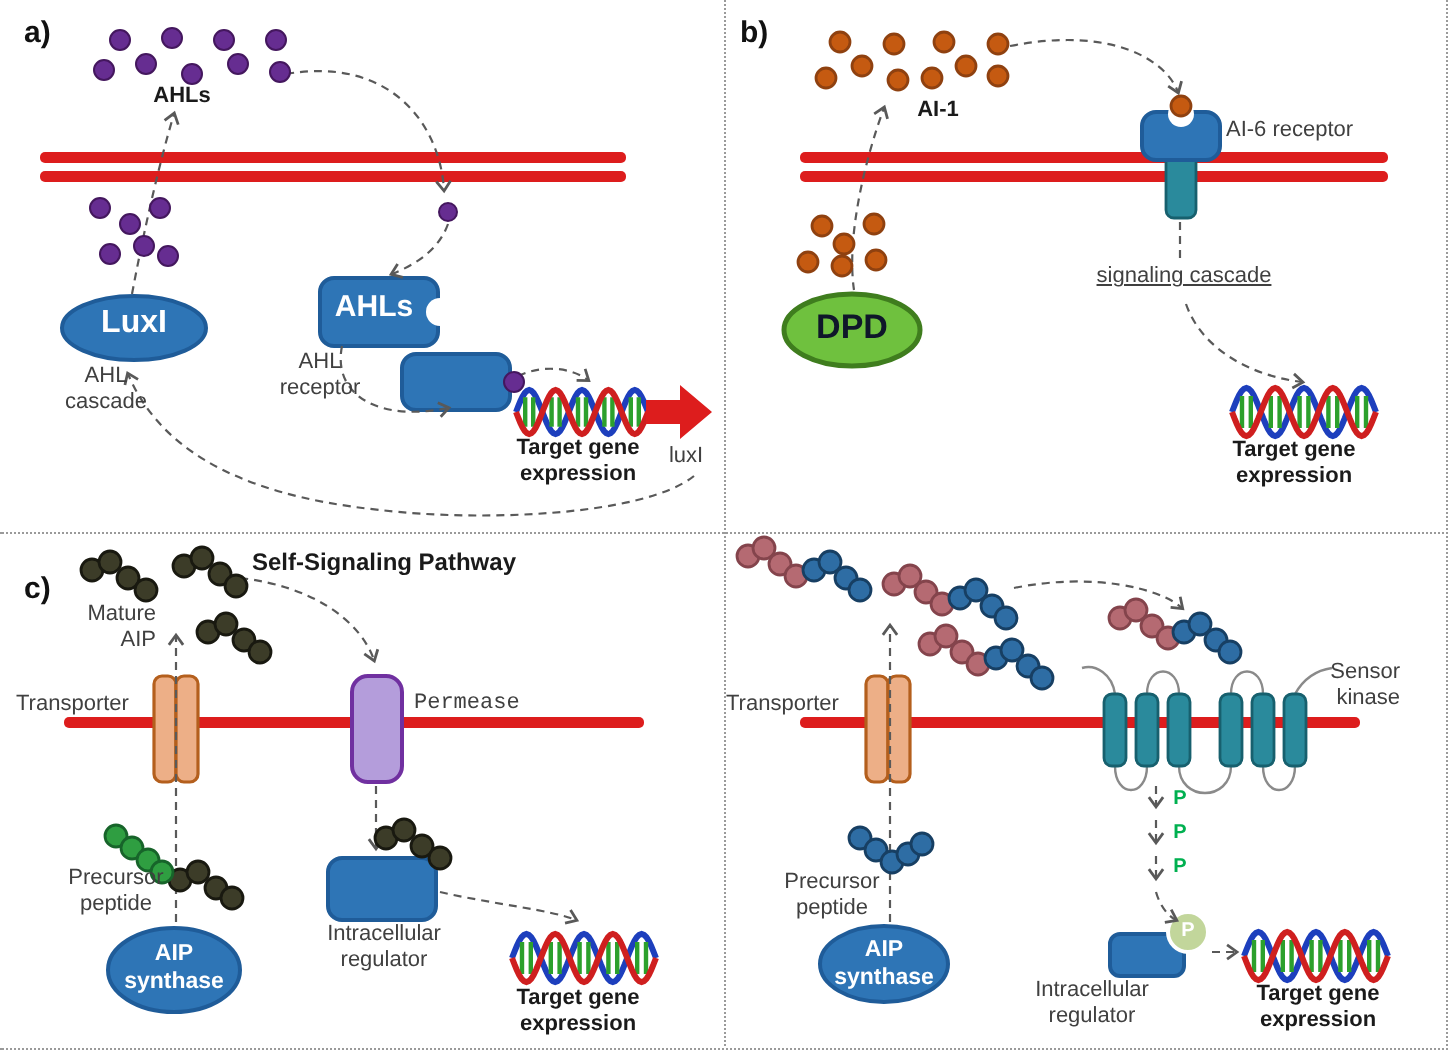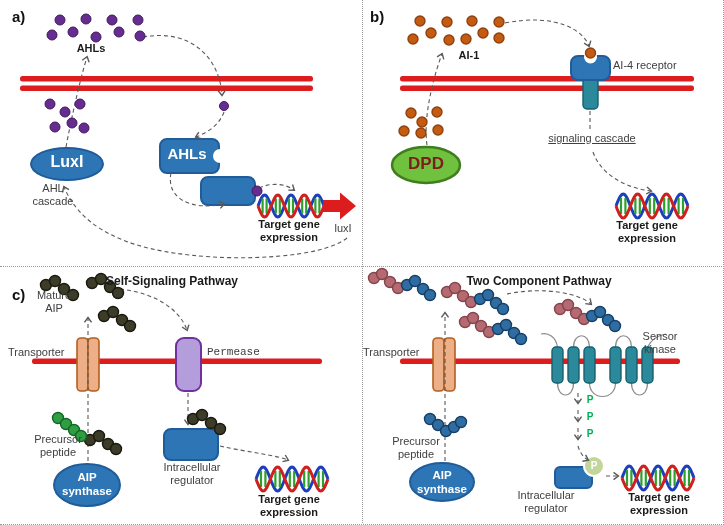--- a/index.html
+++ b/index.html
@@ -248,43 +248,43 @@
   </svg>
 
   <div class="vdiv"></div>
   <div class="hdiv"></div>
 
   <div class="panel-letter" style="left:12px;top:8px;">a)</div>
   <div class="lbl bold" style="left:68px;top:42px;width:46px;">AHLs</div>
   <div class="lbl white" style="left:37px;top:153px;width:60px;font-size:16px;">LuxI</div>
   <div class="lbl" style="left:24px;top:182px;width:58px;">AHL cascade</div>
   <div class="lbl white" style="left:161px;top:145px;width:52px;font-size:15px;">AHLs</div>
+  <div class="lbl" style="left:130px;top:175px;width:60px;">AHL receptor</div>
   <div class="lbl bold" style="left:246px;top:218px;width:86px;">Target gene expression</div>
   <div class="lbl" style="left:326px;top:222px;width:34px;">luxI</div>
 
   <div class="panel-letter" style="left:370px;top:8px;">b)</div>
   <div class="lbl bold" style="left:446px;top:49px;width:46px;">AI-1</div>
-  <div class="lbl" style="left:613px;top:59px;width:84px;text-align:left;">AI-4 receptor</div>
+  <div class="lbl" style="left:613px;top:59px;width:84px;text-align:left;">AI-6 receptor</div>
   <div class="lbl" style="left:543px;top:132px;width:98px;text-decoration:underline;">signaling cascade</div>
-  <div class="lbl bold" style="left:396px;top:154px;width:60px;font-size:17px;color:#7f1d1d;">DPD</div>
+  <div class="lbl bold" style="left:396px;top:154px;width:60px;font-size:17px;color:#0f172a;">DPD</div>
   <div class="lbl bold" style="left:607px;top:219px;width:80px;">Target gene expression</div>
 
   <div class="panel-letter" style="left:12px;top:286px;">c)</div>
-  <div class="lbl title" style="position:absolute;left:106px;top:274px;width:152px;text-align:left;">Self-Signaling Pathway</div>
-  <div class="lbl" style="left:30px;top:289px;width:48px;">Mature AIP</div>
+  <div class="lbl title" style="position:absolute;left:106px;top:274px;width:152px;text-align:right;">Self-Signaling Pathway</div>
+  <div class="lbl" style="left:30px;top:301px;width:48px;text-align:right;">Mature AIP</div>
   <div class="lbl" style="left:8px;top:346px;width:66px;text-align:left;">Transporter</div>
   <div class="lbl" style="left:207px;top:346px;width:58px;text-align:left;font-family:Liberation Mono, monospace;">Permease</div>
   <div class="lbl" style="left:30px;top:433px;width:56px;">Precursor peptide</div>
   <div class="lbl white" style="left:56px;top:471px;width:62px;font-size:11.5px;">AIP synthase</div>
   <div class="lbl" style="left:156px;top:461px;width:72px;">Intracellular regulator</div>
   <div class="lbl bold" style="left:246px;top:493px;width:86px;">Target gene expression</div>
 
-  <div class="lbl title" style="position:absolute;left:456px;top:274px;width:166px;text-align:center;">Two Component Pathway</div>
   <div class="lbl" style="left:363px;top:346px;width:66px;text-align:left;">Transporter</div>
-  <div class="lbl" style="left:634px;top:330px;width:52px;text-align:center;">Sensor kinase</div>
+  <div class="lbl" style="left:648px;top:330px;width:52px;text-align:right;">Sensor kinase</div>
   <div class="lbl pgreen" style="left:584px;top:394px;width:12px;">P</div>
   <div class="lbl pgreen" style="left:584px;top:411px;width:12px;">P</div>
   <div class="lbl pgreen" style="left:584px;top:428px;width:12px;">P</div>
   <div class="lbl white" style="left:588px;top:460px;width:12px;font-size:10px;">P</div>
   <div class="lbl" style="left:388px;top:435px;width:56px;">Precursor peptide</div>
   <div class="lbl white" style="left:412px;top:469px;width:60px;font-size:11.5px;">AIP synthase</div>
   <div class="lbl" style="left:510px;top:489px;width:72px;">Intracellular regulator</div>
   <div class="lbl bold" style="left:618px;top:491px;width:82px;">Target gene expression</div>
 </div>
 

